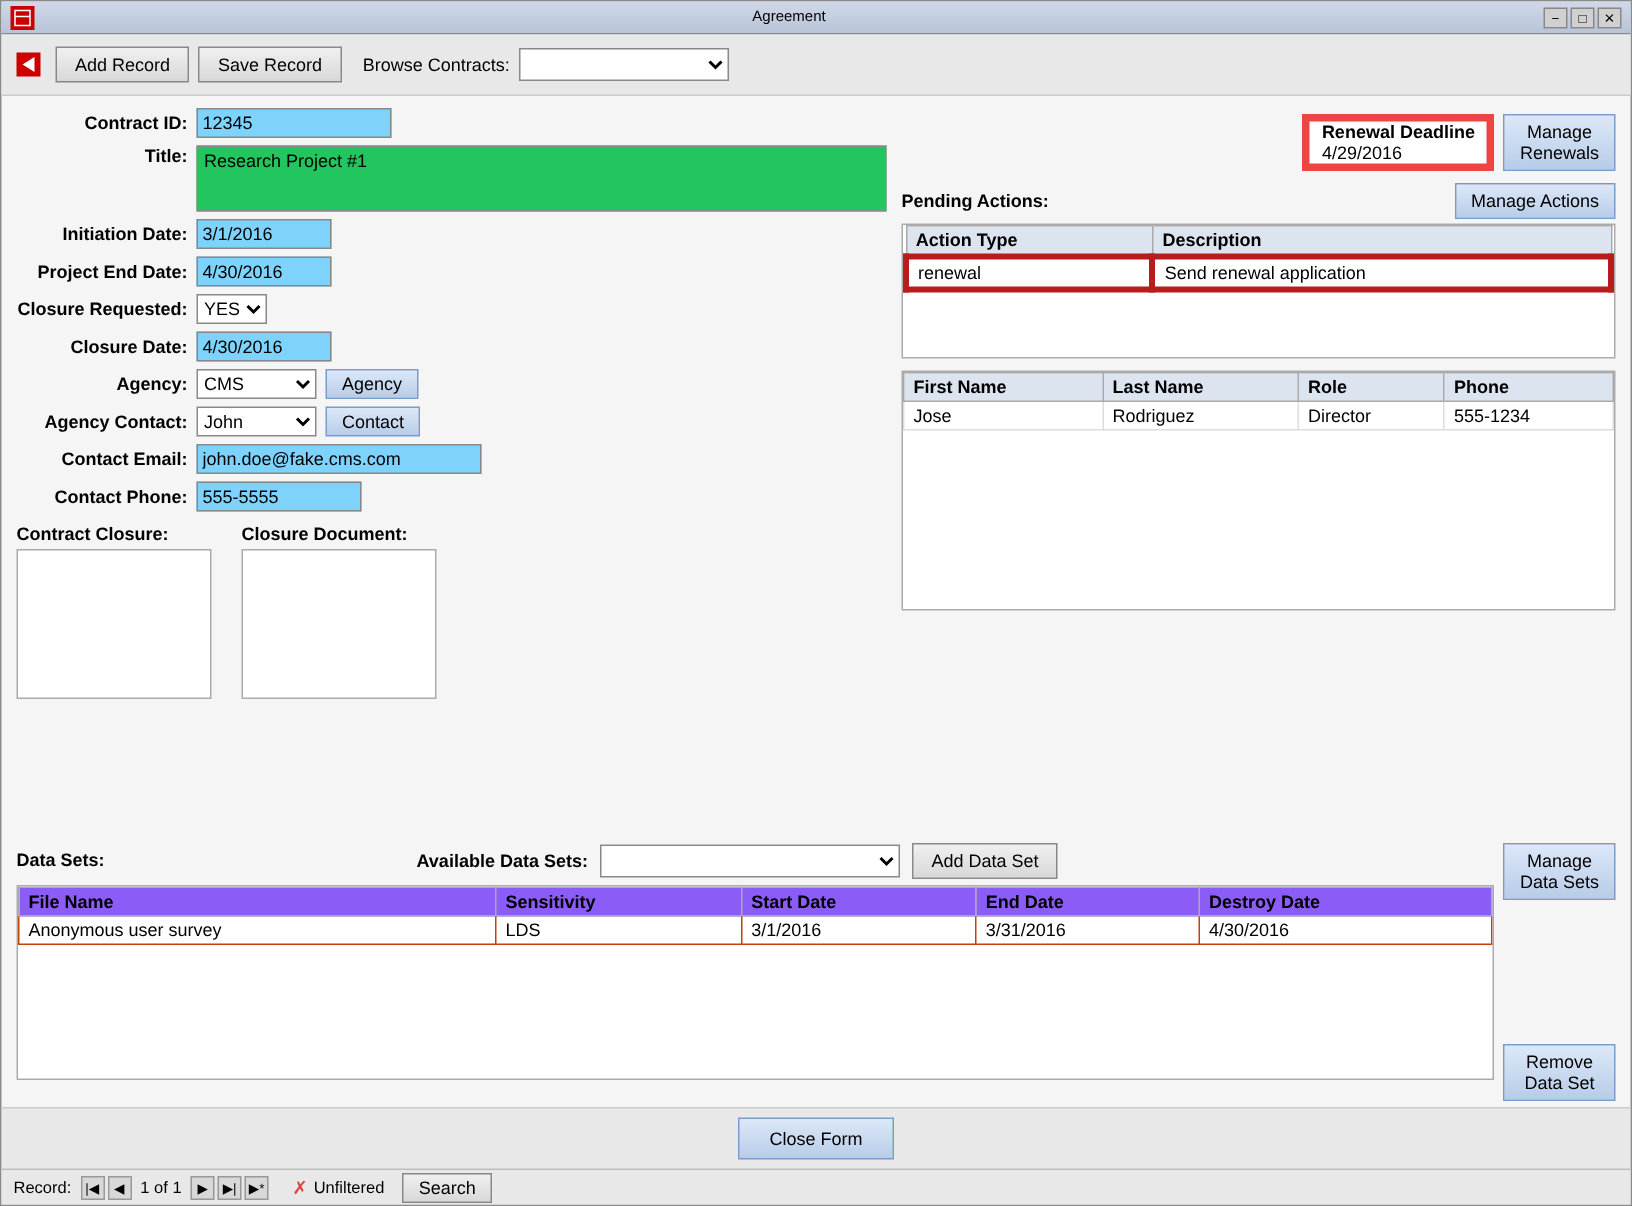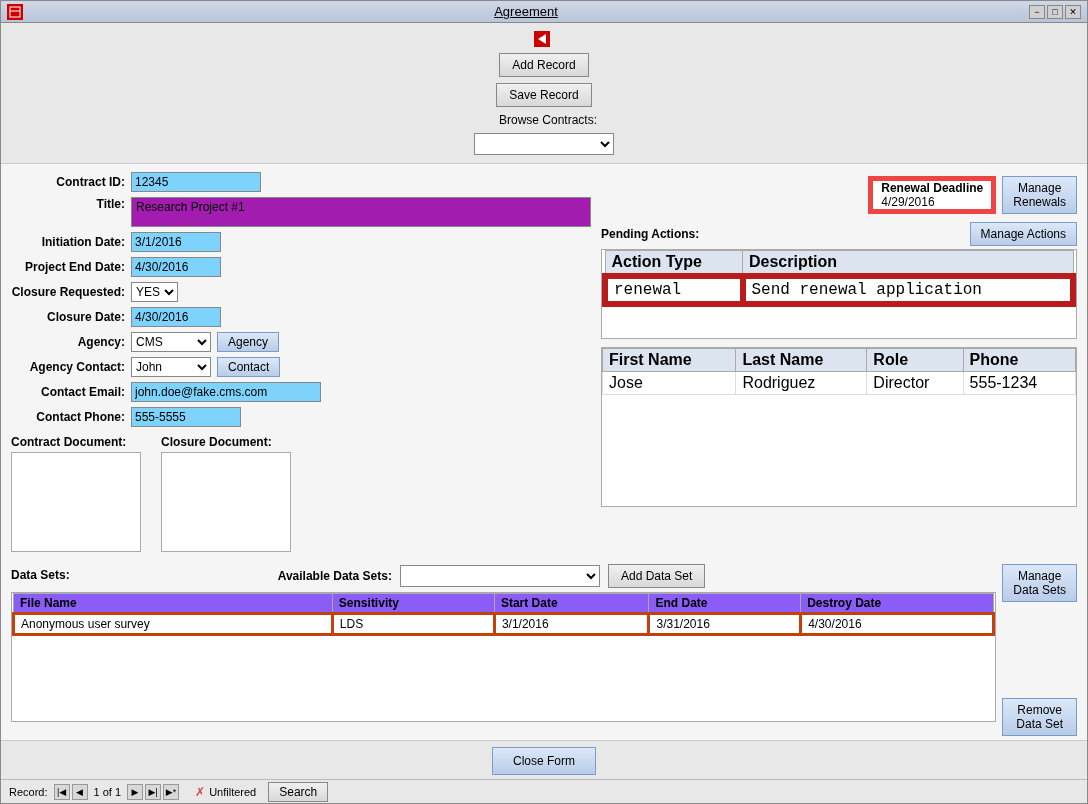--- a/index.html
+++ b/index.html
@@ -24,23 +24,22 @@
       height: 22px;
       display: flex;
       align-items: center;
       justify-content: space-between;
       padding: 0 6px;
       border-bottom: 1px solid #8a8a8a;
     }
     .title-bar-title {
       flex: 1;
       text-align: center;
-      font-size: 13px;
+      font-size: 10px;
       color: #000;
-      text-decoration: underline;
     }
     .title-bar-controls {
       display: flex;
       gap: 2px;
     }
     .title-bar-controls button {
       width: 16px;
       height: 14px;
       font-size: 9px;
       border: 1px solid #888;
@@ -58,21 +57,20 @@
       align-items: center;
       justify-content: center;
     }
     .toolbar {
       background: #e8e8e8;
       padding: 8px 10px;
       display: flex;
       align-items: center;
       gap: 6px;
       border-bottom: 1px solid #ccc;
-      flex-direction: column;
     }
     .toolbar-btn {
       padding: 4px 12px;
       background: linear-gradient(to bottom, #f0f0f0, #d8d8d8);
       border: 1px solid #888;
       cursor: pointer;
       font-size: 12px;
     }
     .toolbar-label { font-size: 12px; margin-left: 8px; }
     .browse-select {
@@ -187,21 +185,21 @@
       font-size: 12px;
     }
     .data-table th {
       background: #8b5cf6;
       border: 1px solid #aaa;
       padding: 2px 6px;
       text-align: left;
       font-weight: bold;
     }
     .data-table td {
-      border: 3px solid #c2410c;
+      border: 1px solid #c2410c;
       padding: 2px 6px;
     }
     .data-table tr:nth-child(even) td { background: #f8f8f8; }
     .renewal-box {
       display: flex;
       align-items: center;
       justify-content: flex-end;
       gap: 6px;
       margin-top: 4px;
     }
@@ -223,49 +221,48 @@
     .section-header {
       display: flex;
       align-items: center;
       justify-content: space-between;
       margin-bottom: 3px;
     }
     .section-title { font-size: 12px; font-weight: bold; }
     .pending-actions-table {
       width: 100%;
       border-collapse: collapse;
-      font-size: 16px;
+      font-size: 12px;
     }
     .pending-actions-table th {
       background: #dce4f0;
       border: 1px solid #aaa;
       padding: 2px 6px;
       text-align: left;
       font-weight: bold;
     }
     .pending-actions-table td {
-      border: 6px solid #b91c1c;
+      border: 4px solid #b91c1c;
       padding: 2px 6px;
-      font-family: Liberation Mono, monospace;
     }
     .pending-actions-container {
       border: 1px solid #aaa;
       background: white;
       height: 90px;
     }
     .members-container {
       border: 1px solid #aaa;
       background: white;
       height: 160px;
       overflow: auto;
     }
     .members-table {
       width: 100%;
       border-collapse: collapse;
-      font-size: 16px;
+      font-size: 12px;
     }
     .members-table th {
       background: #dce4f0;
       border: 1px solid #aaa;
       padding: 2px 6px;
       text-align: left;
       font-weight: bold;
     }
     .members-table td {
       border: 1px solid #ddd;
@@ -348,23 +345,23 @@
       background: #e8e8e8;
       border-top: 1px solid #ccc;
     }
     .title-row {
       display: flex;
       align-items: flex-start;
       margin-bottom: 5px;
     }
     .title-textarea {
       width: 460px;
-      height: 30px;
-      border: 1px solid #888;
-      background: #a21caf;
+      height: 44px;
+      border: 1px solid #888;
+      background: #22c55e;
       font-size: 12px;
       padding: 2px 4px;
       resize: none;
       font-family: inherit;
     }
     .top-right-section {
       display: flex;
       flex-direction: column;
     }
     .manage-datasets-btn {
@@ -467,21 +464,21 @@
           <input class="form-input email-input" type="text" value="john.doe@fake.cms.com" style="">
         </div>
 
         <div class="form-row">
           <span class="form-label">Contact Phone:</span>
           <input class="form-input phone-input" type="text" value="555-5555" style="">
         </div>
 
         <div class="doc-section">
           <div>
-            <div class="doc-label">Contract Document:</div>
+            <div class="doc-label">Contract Closure:</div>
             <div class="doc-box"></div>
           </div>
           <div>
             <div class="doc-label">Closure Document:</div>
             <div class="doc-box"></div>
           </div>
         </div>
       </div>
 
       <div class="right-panel">

